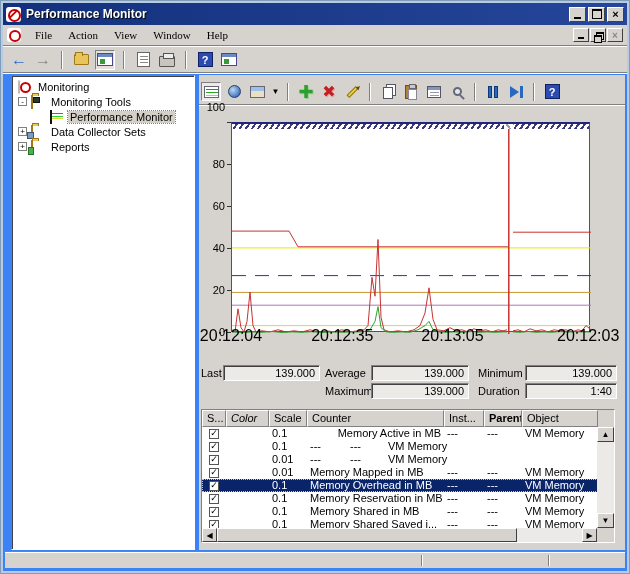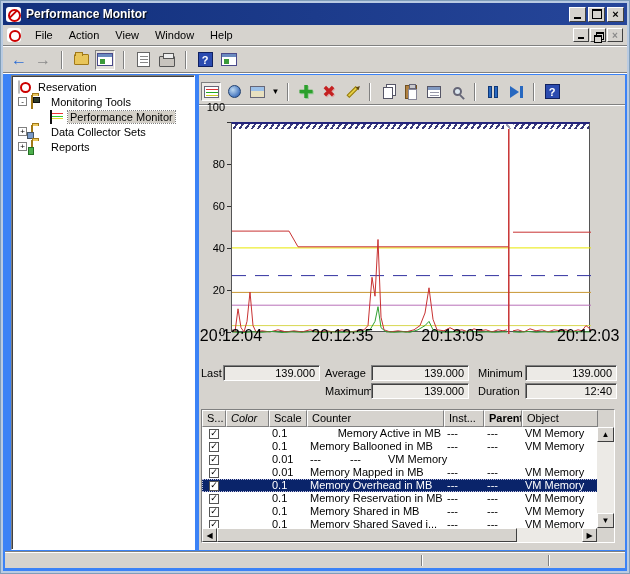--- a/index.html
+++ b/index.html
@@ -24,21 +24,21 @@
             display:flex; align-items:center; justify-content:center;
             font-size:10px; font-weight:bold; line-height:1; color:#000; }
   .winbtn.min::before { content:""; width:7px; height:2px; background:#000; margin-top:7px; }
   .winbtn.max::before { content:""; width:8px; height:7px; border:1px solid #000; border-top-width:2px; }
   .winbtn .x { font-size:11px; }
 
   
   .menubar { position:absolute; left:0; top:22px; right:0; height:21px; background:#d6d3ce;
              border-bottom:1px solid #808080; box-shadow:0 1px 0 #fff;
              display:flex; align-items:center; padding:0 4px; }
-  .menu-item { padding:2px 8px; cursor:default; }
+  .menu-item { padding:2px 8px; cursor:default;font-family:Liberation Serif, serif; }
   .mdi-btns { margin-left:auto; display:flex; }
   .mdi-btn { width:16px; height:14px; margin-left:1px; background:#d6d3ce;
              border:1px solid; border-color:#fff #404040 #404040 #fff;
              display:flex; align-items:center; justify-content:center; position:relative; }
   .mdi-btn.min::before { content:""; width:6px; height:2px; background:#000; margin-top:6px; }
   .mdi-btn.restore::before { content:""; position:absolute; left:5px; top:3px; width:6px; height:5px; border:1px solid #000; border-top-width:2px; background:#d6d3ce; }
   .mdi-btn.restore::after  { content:""; position:absolute; left:3px; top:6px; width:6px; height:5px; border:1px solid #000; border-top-width:2px; background:#d6d3ce; }
   .mdi-btn.close { color:#8a8a8a; font-weight:bold; font-size:10px; }
   .mini-icon { width:14px; height:14px; background:#fff; border-radius:3px; position:relative; margin-right:6px; }
   .mini-icon::before { content:""; position:absolute; left:2px; top:2px; width:8px; height:8px; border:2px solid #c00; border-radius:50%; }
@@ -220,21 +220,21 @@
         <span class="ico-win">
           <span class="inner"></span>
         </span>
       </div>
   </div>
 
   <div class="tree-panel">
     <div class="tree-row">
       <span class="t-ind" style="width:2px"></span>
       <span class="t-icon"><span class="t-perf"></span></span>
-      <span class="tree-label">Reservation</span>
+      <span class="tree-label">Monitoring</span>
     </div>
     <div class="tree-row">
       <span class="t-ind" style="width:2px"></span>
       <span class="expander">-</span>
       <span class="t-icon"><span class="tf"><span class="b1"></span></span></span>
       <span class="tree-label">Monitoring Tools</span>
     </div>
     <div class="tree-row">
       <span class="t-ind" style="width:34px"></span>
       <span class="t-icon"><span class="t-chart"></span></span>
@@ -350,21 +350,21 @@
 
     <div class="stat-label" style="left:2px;  top:292px">Last</div>
     <div class="stat-box" style="left:24px; top:290px; width:97px">139.000</div>
     <div class="stat-label" style="left:126px;top:292px">Average</div>
     <div class="stat-box" style="left:172px;top:290px; width:98px">139.000</div>
     <div class="stat-label" style="left:279px;top:292px">Minimum</div>
     <div class="stat-box" style="left:326px;top:290px; width:92px">139.000</div>
     <div class="stat-label" style="left:126px;top:310px">Maximum</div>
     <div class="stat-box" style="left:172px;top:308px; width:98px">139.000</div>
     <div class="stat-label" style="left:279px;top:310px">Duration</div>
-    <div class="stat-box" style="left:326px;top:308px; width:92px">12:40</div>
+    <div class="stat-box" style="left:326px;top:308px; width:92px">1:40</div>
 
     <div class="ctable">
       <div class="thead" id="thead">
           <div class="th" style="width: 24px;">S...</div>
           <div class="th" style="width: 43px; font-style: italic;">Color</div>
           <div class="th" style="width: 38px;">Scale</div>
           <div class="th" style="width: 137px;">Counter</div>
           <div class="th" style="width: 40px;">Inst...</div>
           <div class="th" style="width: 38px; font-weight: bold;">Parent</div>
           <div class="th" style="width: 76px;">Object</div>
@@ -380,21 +380,20 @@
     <div class="td c4" style="width: 40px;">---</div>
     <div class="td c5" style="width: 38px;">---</div>
     <div class="td c6" style="width: 76px;">VM Memory</div>
   </div>
           <div class="trow">
     <div class="td c0" style="text-align: center; width: 24px;">
               <span class="cbox">✓</span>
             </div>
     <div class="td c1" style="width: 43px;"><span class="swatch" style="background: rgb(127, 212, 127);"></span></div>
     <div class="td c2" style="width: 38px;">0.1</div>
-    <div class="td c3" style="width: 137px;">Memory Ballooned in MB</div>
     <div class="td c4" style="width: 40px;">---</div>
     <div class="td c5" style="width: 38px;">---</div>
     <div class="td c6" style="width: 76px;">VM Memory</div>
   </div>
           <div class="trow">
     <div class="td c0" style="text-align: center; width: 24px;">
               <span class="cbox">✓</span>
             </div>
     <div class="td c1" style="width: 43px;"><span class="swatch" style="background: rgb(127, 127, 212);"></span></div>
     <div class="td c2" style="width: 38px;">0.01</div>

